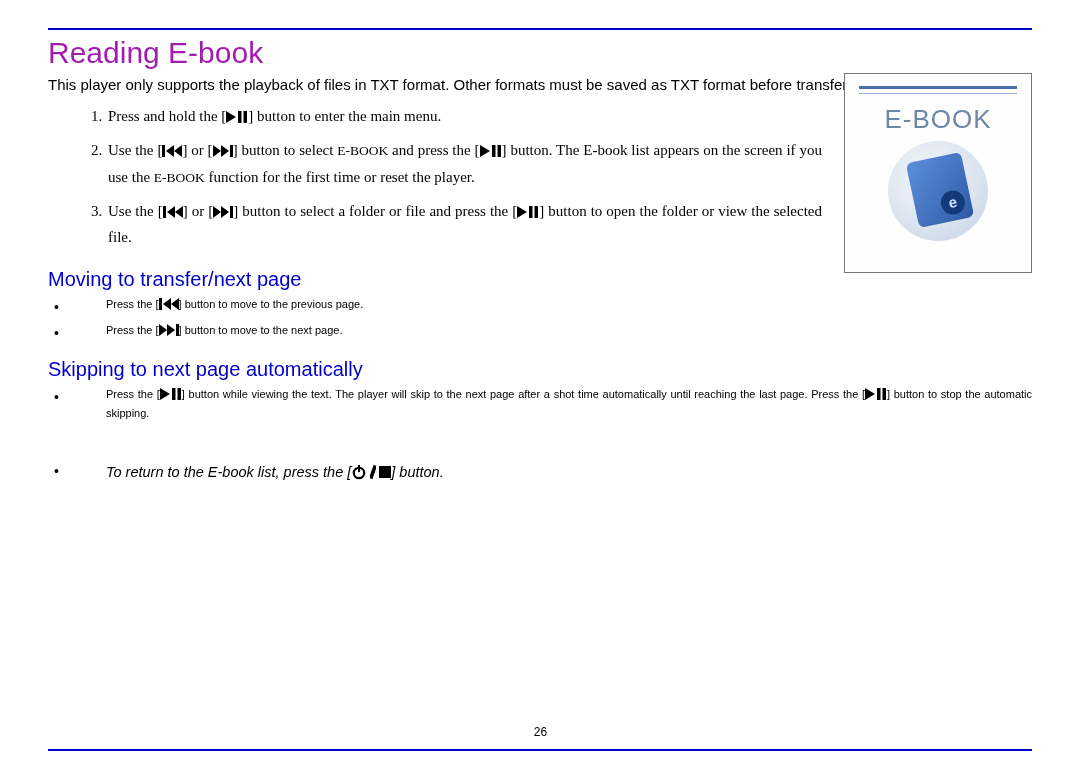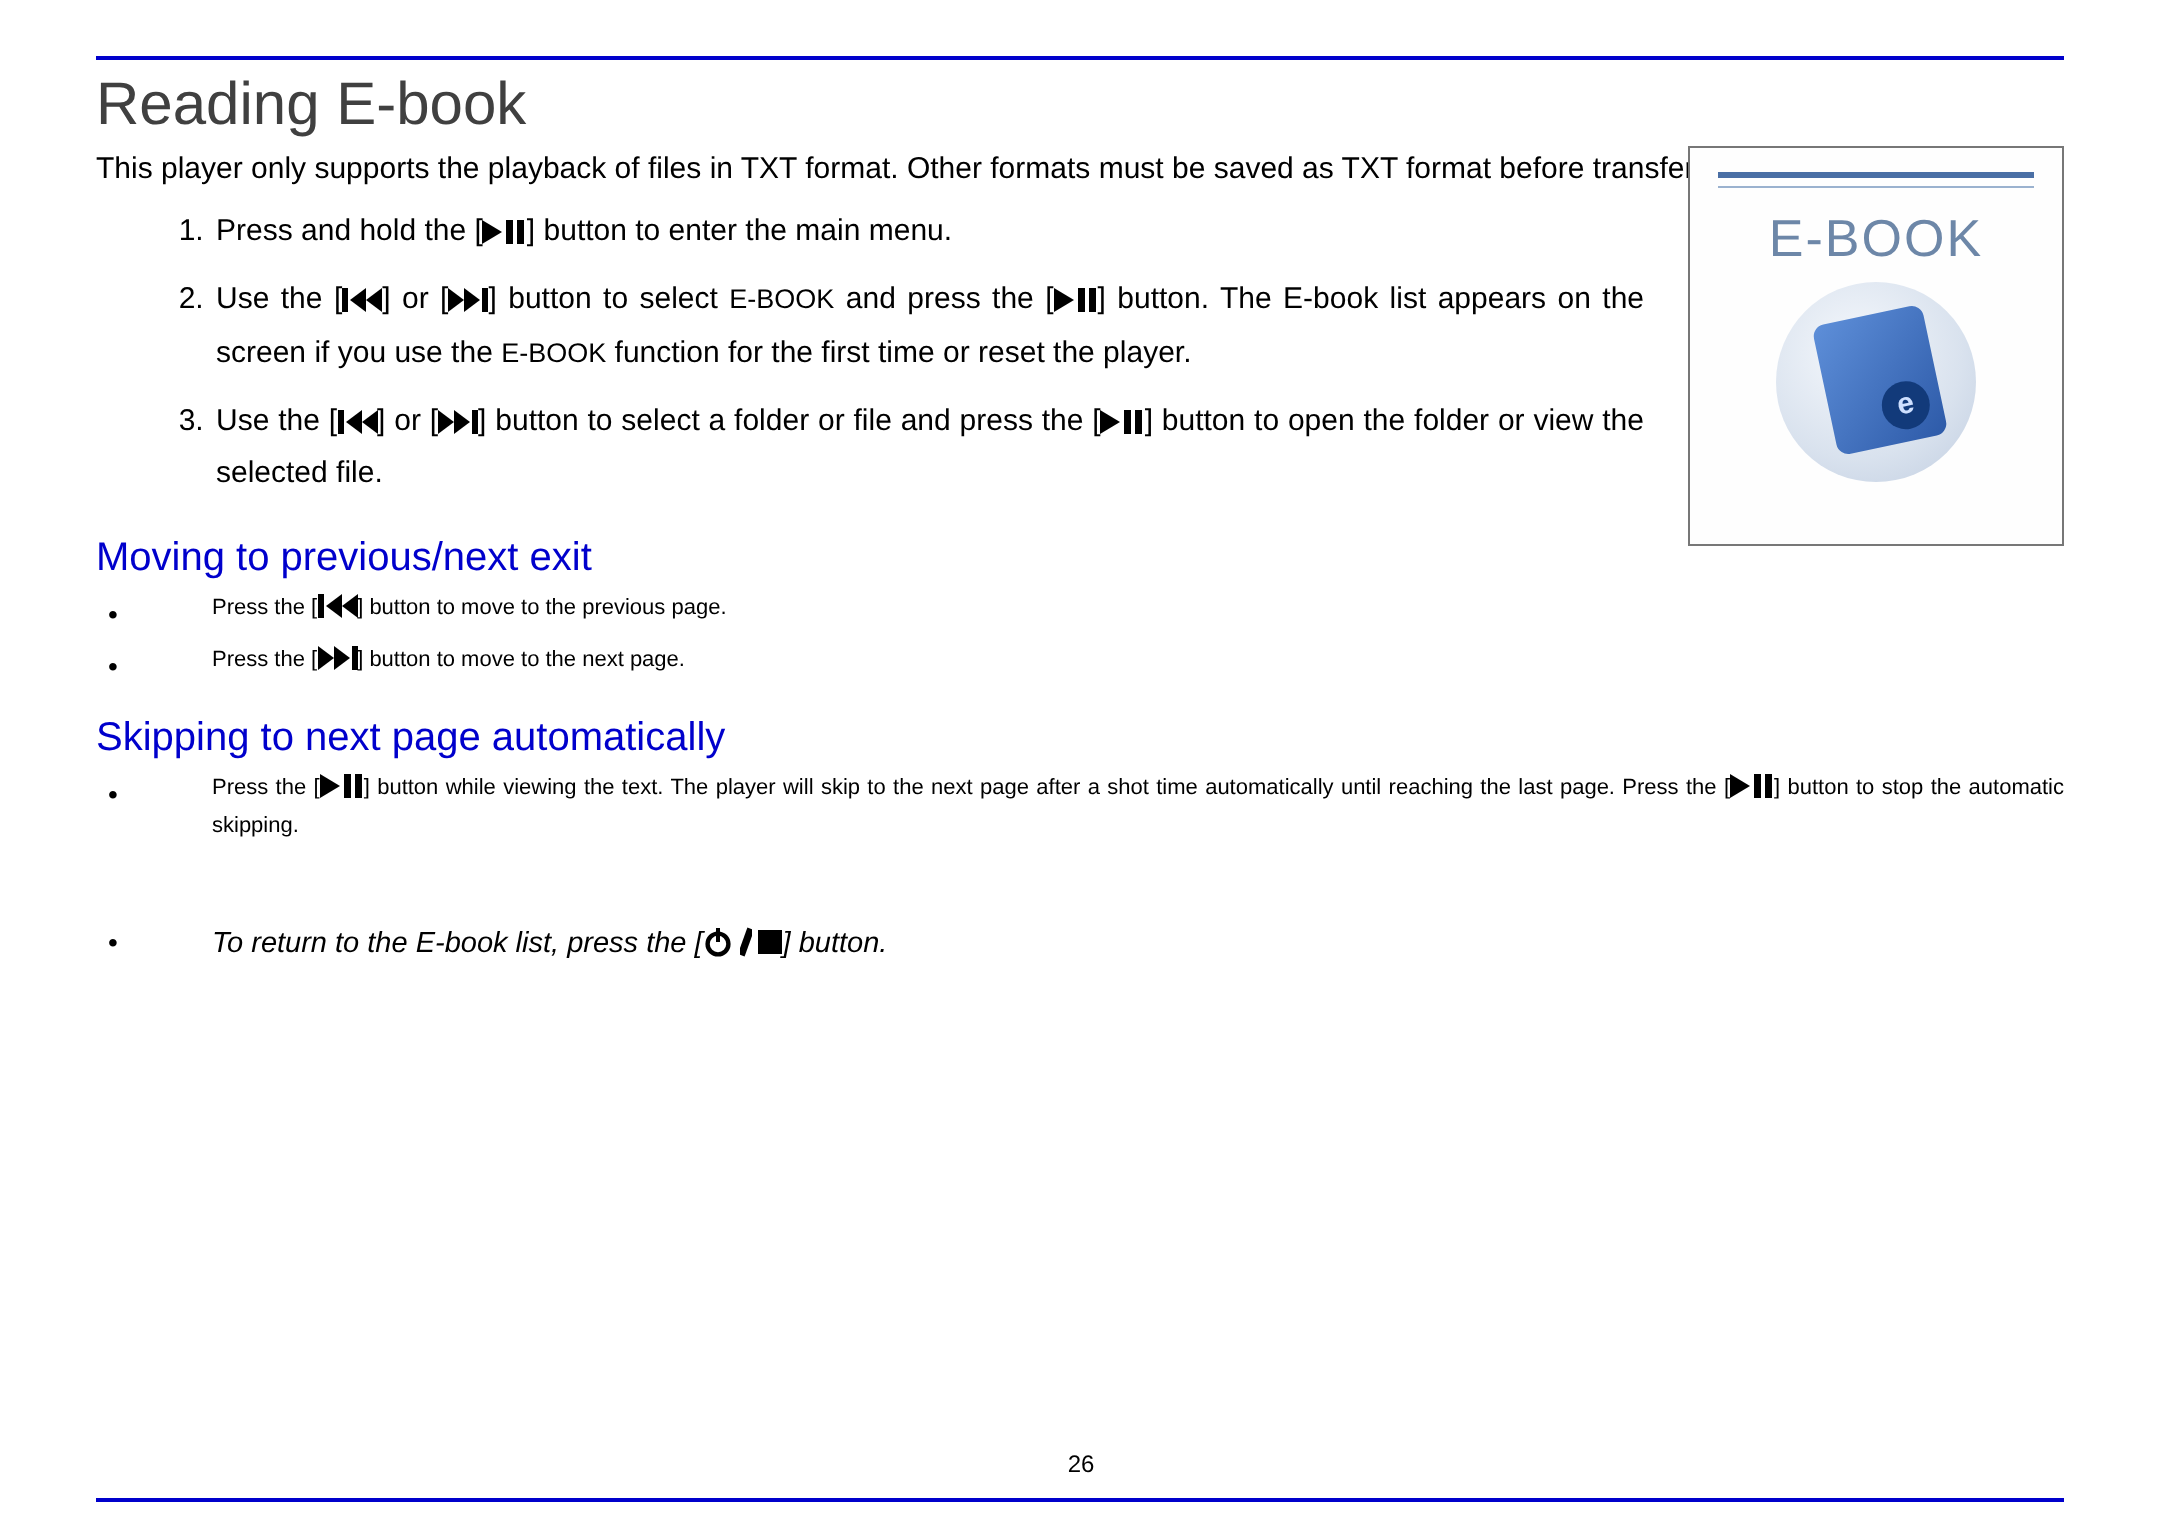--- a/index.html
+++ b/index.html
@@ -22,21 +22,21 @@
     border-top: 2px solid #0000cc;
     margin-bottom: 6px;
   }
   .rule-bottom {
     border-top: 2px solid #0000cc;
     position: absolute;
     left: 48px; right: 48px;
     bottom: 18px;
   }
   h1.title {
-    color: #404040;
+    color: #a21caf;
     font-weight: normal;
     font-size: 30px;
     margin: 6px 0 6px 0;
   }
   h2.sub {
     color: #0000cc;
     font-weight: normal;
     font-size: 20px;
     margin: 18px 0 4px 0;
   }
@@ -110,20 +110,21 @@
     list-style: decimal;
     margin: 0 210px 0 0;
     padding-left: 58px;
     font-size: 15px;
   }
   ol.steps > li {
     padding-left: 2px;
     margin-bottom: 8px;
     line-height: 1.75;
     text-align: justify;
+    font-family: Liberation Serif, serif;
   }
   ul.bul {
     list-style: none;
     margin: 2px 0 0 0;
     padding-left: 0;
     font-size: 11px;
   }
   ul.bul > li {
     position: relative;
     padding-left: 58px;
@@ -258,21 +259,21 @@
             <svg width="22" height="12" viewBox="0 0 22 12">
               <polygon points="0,0 10,6 0,12" fill="#000"></polygon>
               <rect x="12" y="0" width="3.5" height="12" fill="#000"></rect>
               <rect x="17.5" y="0" width="3.5" height="12" fill="#000"></rect>
             </svg>
           </span><span>] button to open the folder or view the selected file.</span>
       </li>
     </ol>
   </div>
 
-  <h2 class="sub">Moving to previous/next exit</h2>
+  <h2 class="sub">Moving to transfer/next page</h2>
   <ul class="bul">
     <li>
       <span>Press the [</span><span class="btn">
           <svg width="20" height="12" viewBox="0 0 20 12">
             <rect x="0" y="0" width="3" height="12" fill="#000"></rect>
             <polygon points="12,0 4,6 12,12" fill="#000"></polygon>
             <polygon points="20,0 12,6 20,12" fill="#000"></polygon>
           </svg>
         </span><span>] button to move to the previous page.</span>
     </li>

